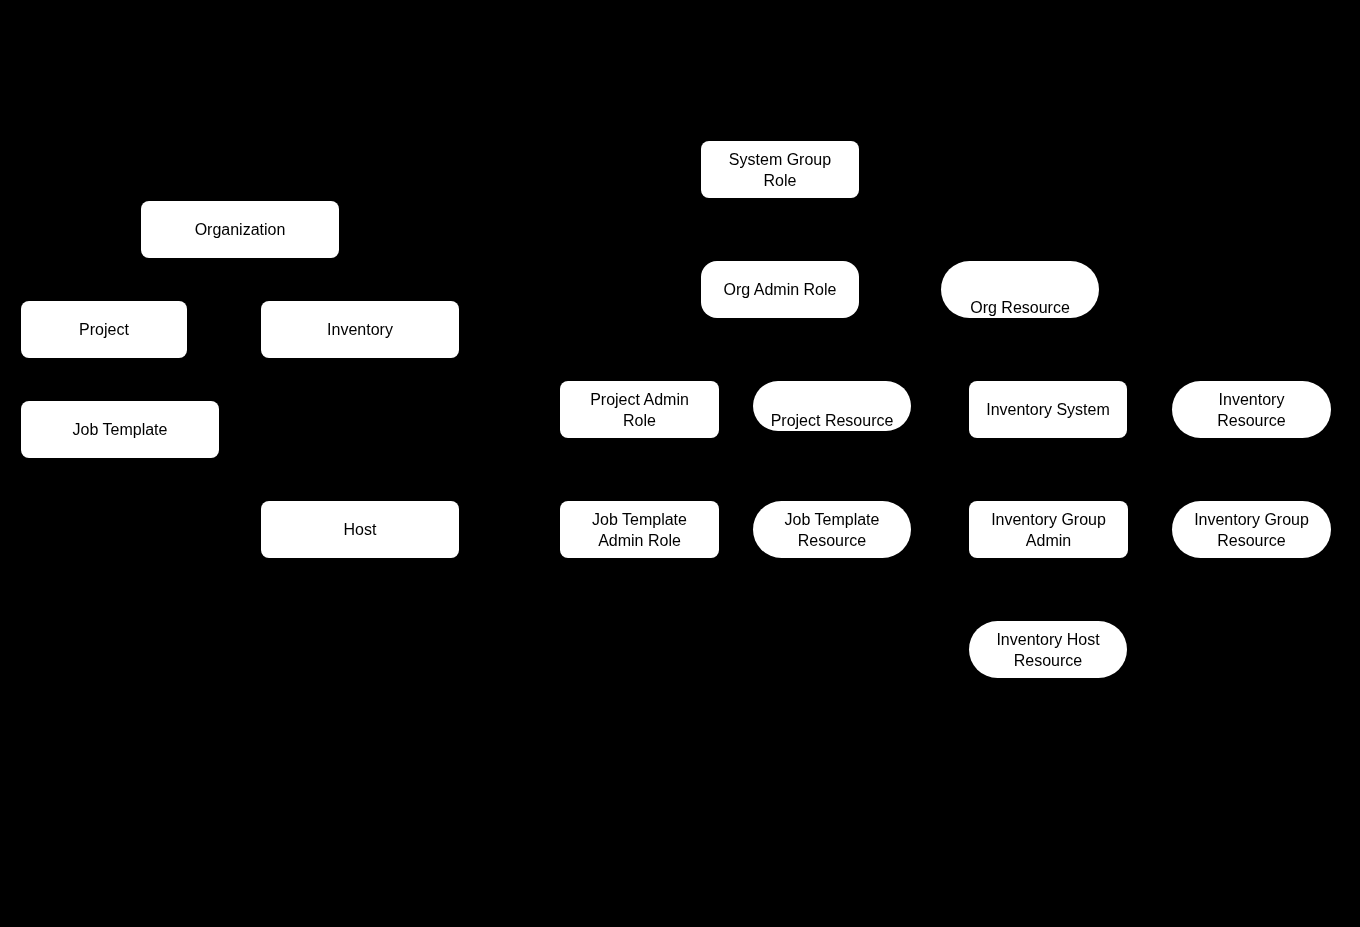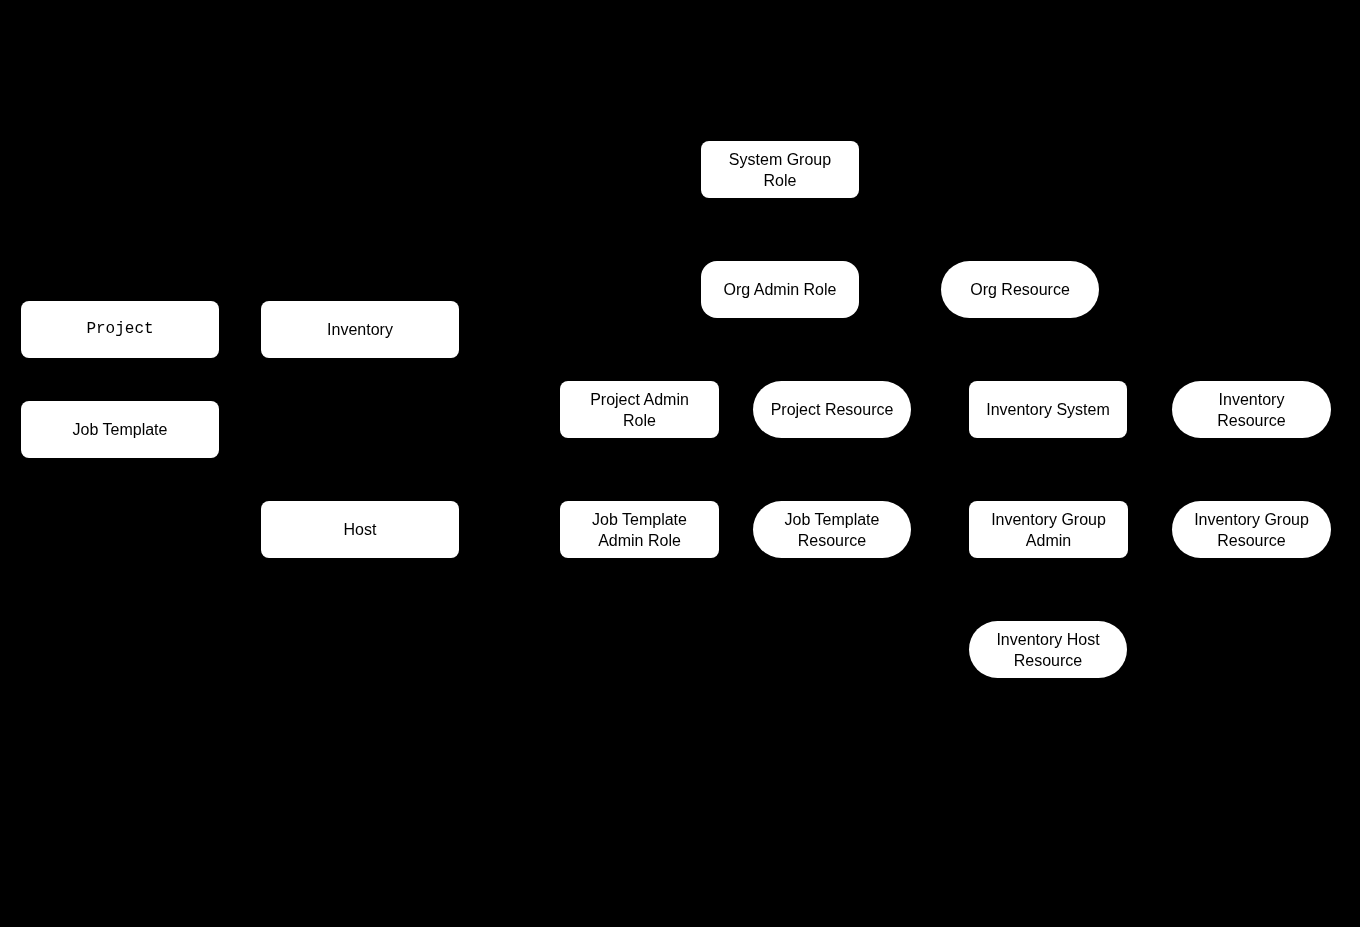--- a/index.html
+++ b/index.html
@@ -36,47 +36,50 @@
     border-radius: 8px;
   }
   .node.stadium {
     border-radius: 28.5px;
   }
 </style>
 </head>
 <body style="background: rgb(0, 0, 0);">
 
 <div id="canvas">
-    <div class="node rect" style="left: 21px; top: 301px; width: 198px; height: 57px; font-family: Liberation Mono, monospace;">
+    <div class="node rect" style="left: 141px; top: 201px; width: 198px; height: 57px;">
+      <span class="node-label">Organization</span>
+    </div>
+    <div class="node rect" style="left: 21px; top: 301px; width: 166px; height: 57px;">
       <span class="node-label">Project</span>
     </div>
     <div class="node rect" style="left: 261px; top: 301px; width: 198px; height: 57px;">
       <span class="node-label">Inventory</span>
     </div>
     <div class="node rect" style="left: 21px; top: 401px; width: 198px; height: 57px;">
       <span class="node-label">Job Template</span>
     </div>
     <div class="node rect" style="left: 261px; top: 501px; width: 198px; height: 57px;">
       <span class="node-label">Host</span>
     </div>
     <div class="node rect" style="left: 701px; top: 141px; width: 158px; height: 57px;">
       <span class="node-label">System Group
 Role</span>
     </div>
     <div class="node rect" style="left: 701px; top: 261px; width: 158px; height: 57px; border-radius: 16px;">
       <span class="node-label">Org Admin Role</span>
     </div>
-    <div class="node stadium" style="left: 941px; top: 261px; width: 158px; height: 57px;">
+    <div class="node stadium" style="left: 941px; top: 261px; width: 158px; height: 57px; align-items: flex-end;">
       <span class="node-label">Org Resource</span>
     </div>
     <div class="node rect" style="left: 560px; top: 381px; width: 159px; height: 57px;">
       <span class="node-label">Project Admin
 Role</span>
     </div>
-    <div class="node stadium" style="left: 753px; top: 381px; width: 158px; height: 57px;">
+    <div class="node stadium" style="left: 753px; top: 381px; width: 158px; height: 50px; align-items: flex-end;">
       <span class="node-label">Project Resource</span>
     </div>
     <div class="node rect" style="left: 969px; top: 381px; width: 158px; height: 57px;">
       <span class="node-label">Inventory System</span>
     </div>
     <div class="node stadium" style="left: 1172px; top: 381px; width: 159px; height: 57px;">
       <span class="node-label">Inventory
 Resource</span>
     </div>
     <div class="node rect" style="left: 560px; top: 501px; width: 159px; height: 57px;">

